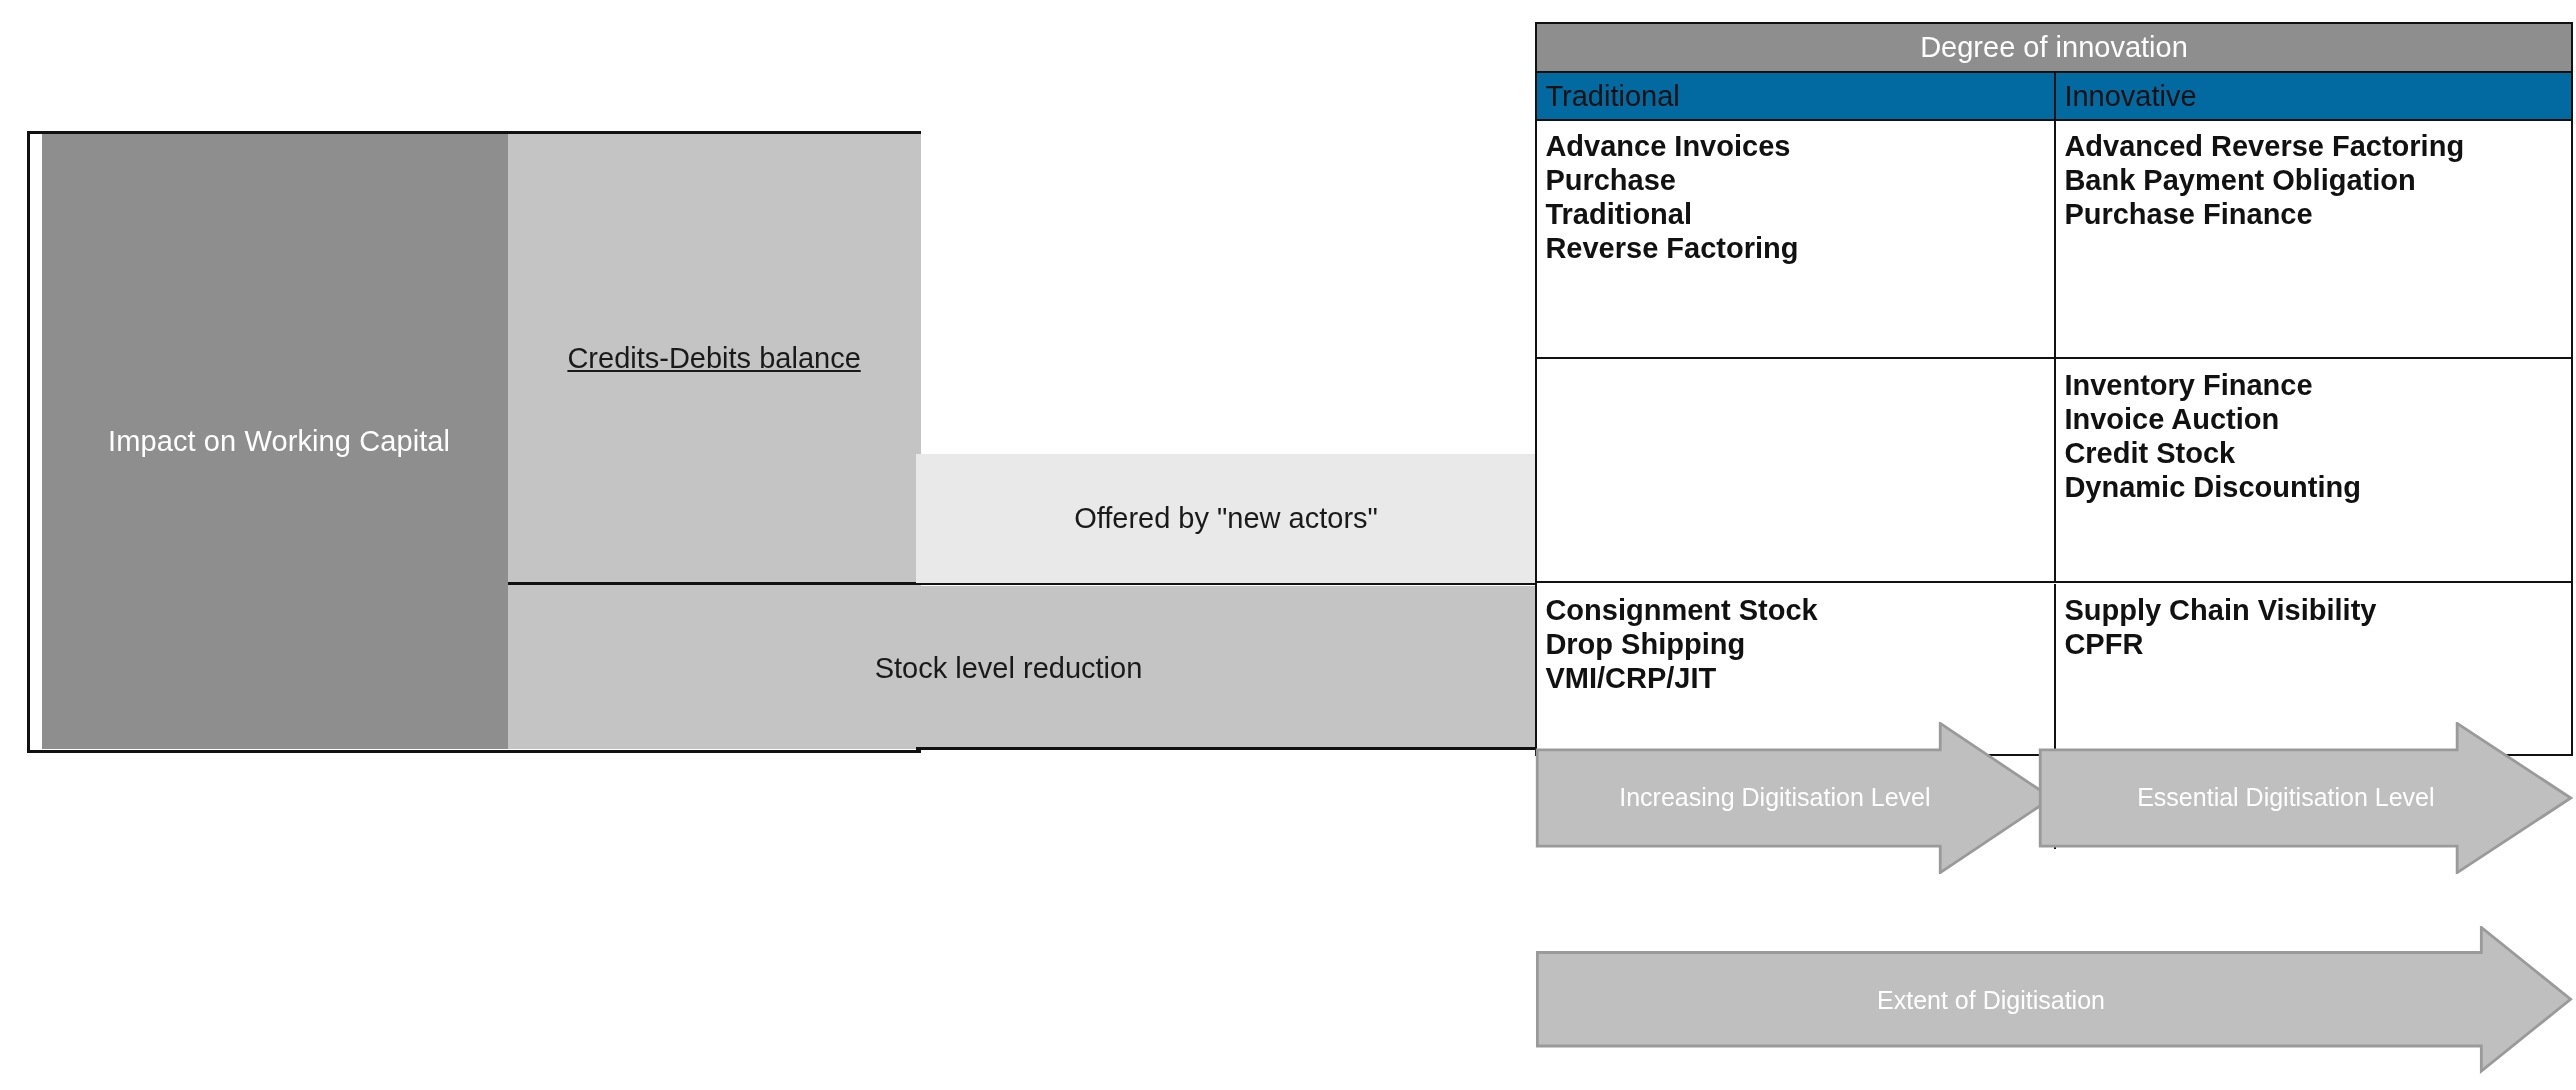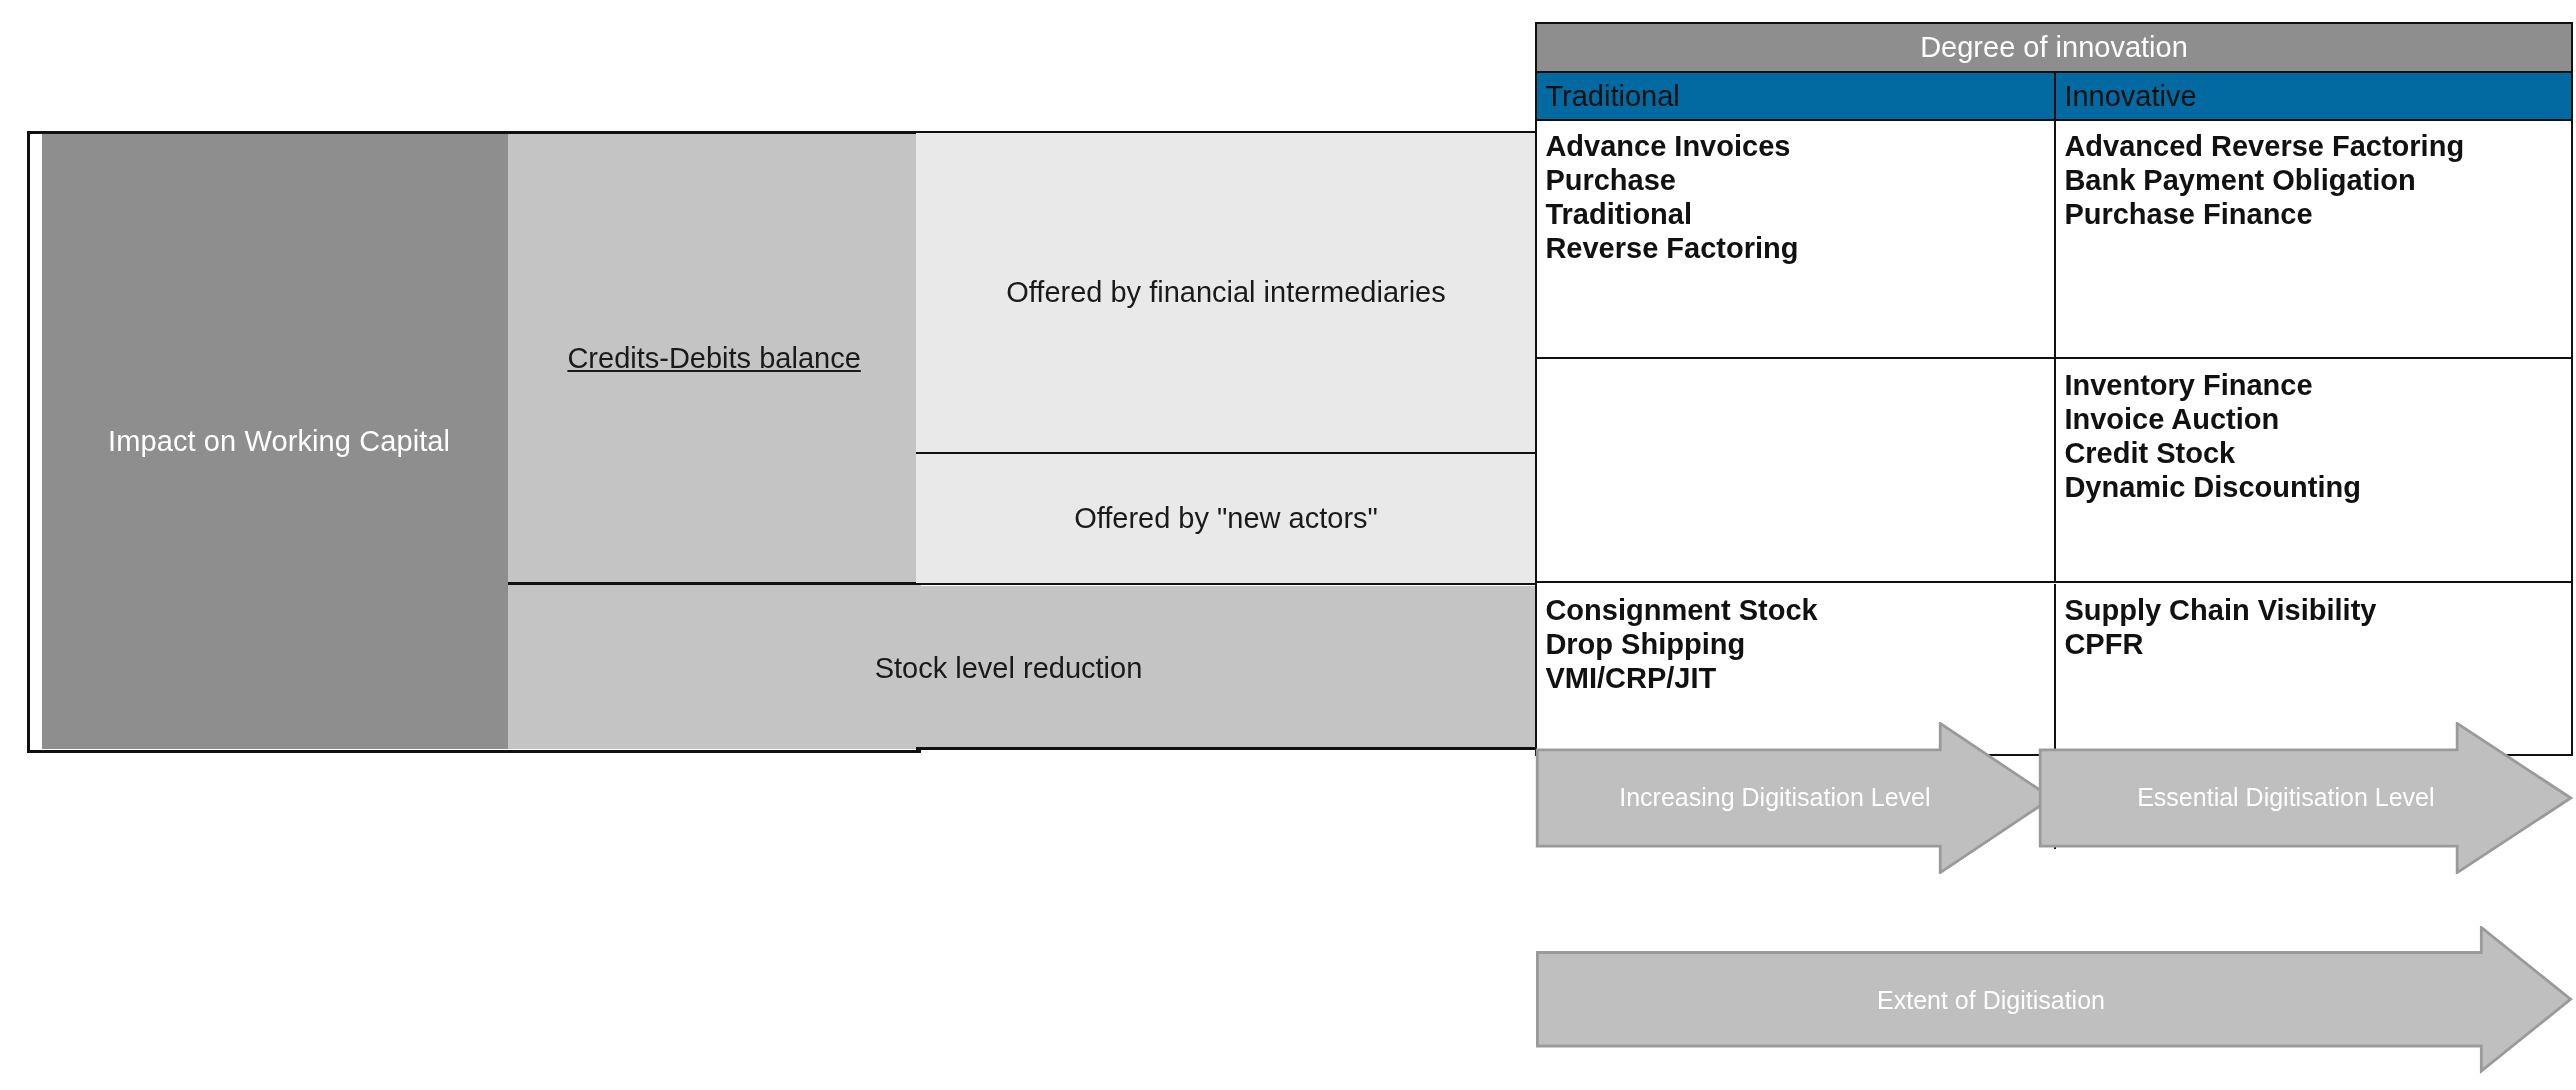--- a/index.html
+++ b/index.html
@@ -256,21 +256,20 @@
 
   <div class="left-wrap">
     <div class="cell-impact">Impact on Working Capital</div>
 
     <div class="cell-credits">Credits-Debits balance</div>
 
     <div class="cell-stock"></div>
   </div>
 
   <div class="sub-wrap">
-    <div class="cell-fin">Offered by financial intermediaries</div>
     <div class="cell-new">Offered by "new actors"</div>
     <div class="cell-stock-ext"></div>
   </div>
 
   <div class="stock-label">Stock level reduction</div>
 
   <div class="table-wrap">
 
     <div class="t-head-top">Degree of innovation</div>
 

